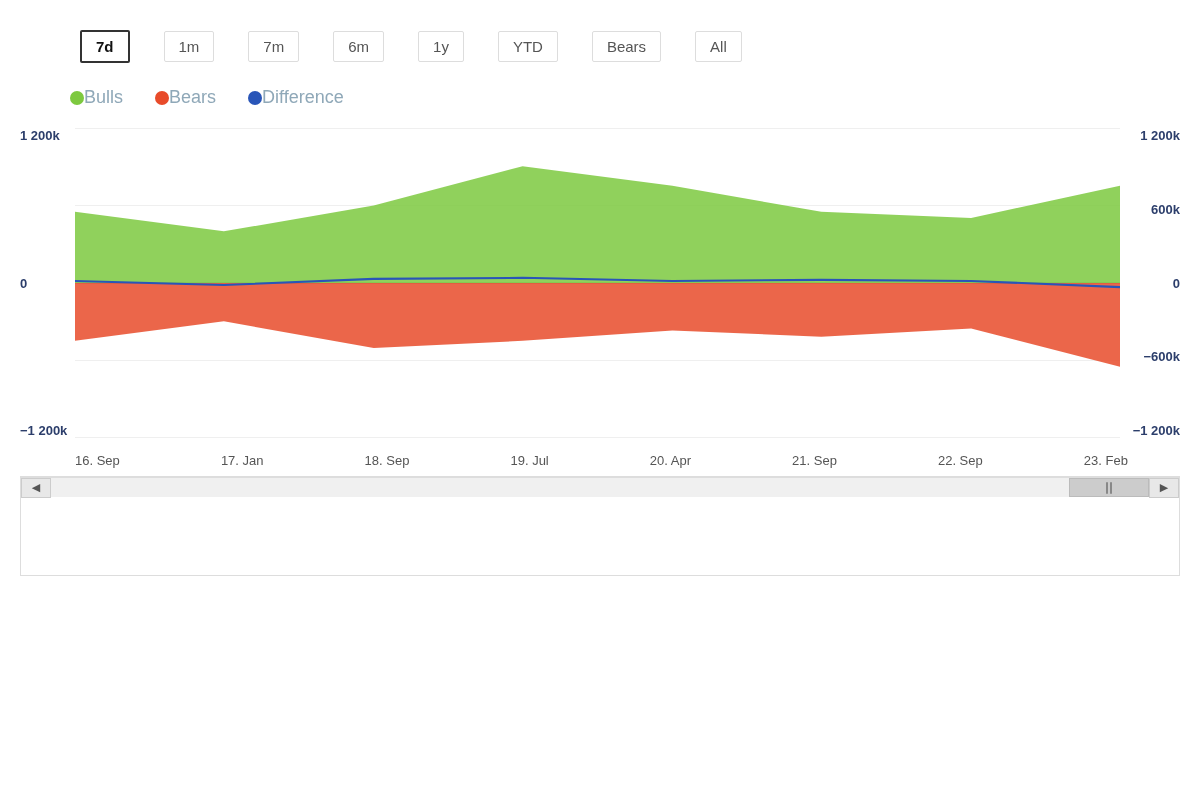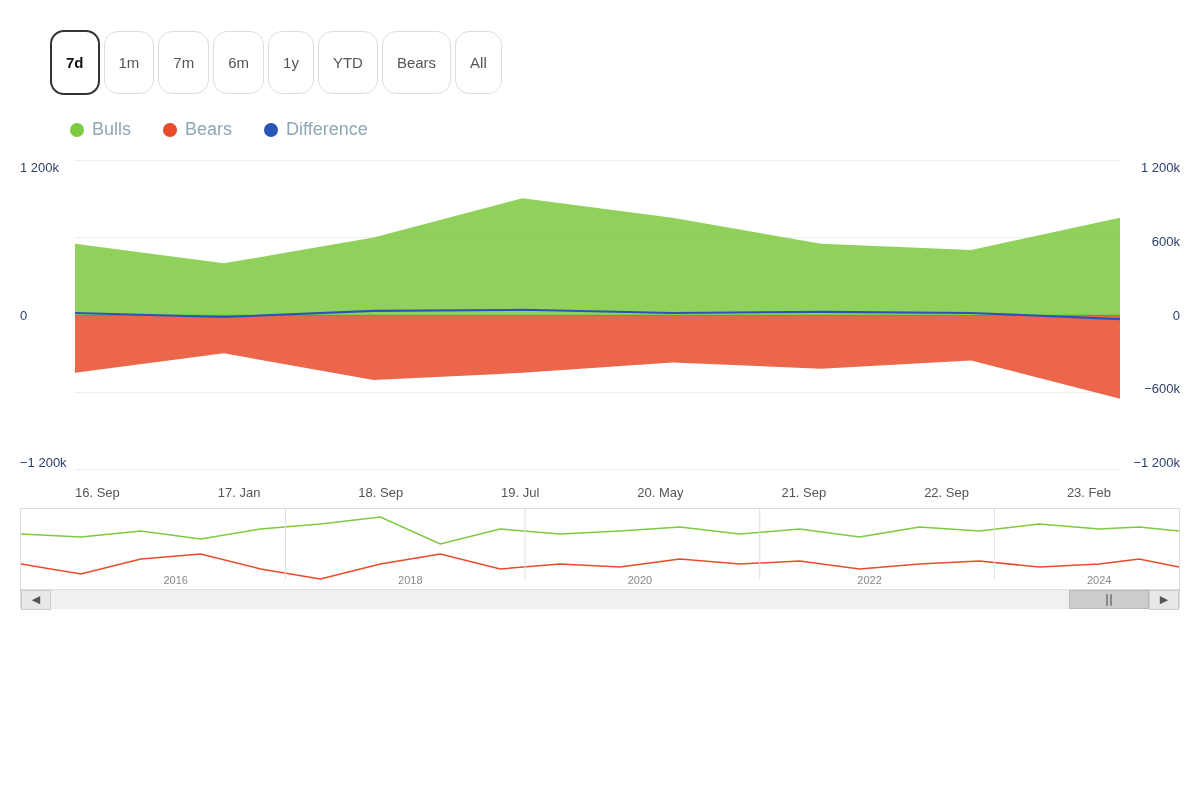--- a/index.html
+++ b/index.html
@@ -22,47 +22,47 @@
     .time-range-bar {
       display: flex;
       align-items: center;
       gap: 4px;
       padding: 10px 0 16px 30px;
     }
 
     .time-btn {
       border: 1px solid #ddd;
       background: #fff;
-      border-radius: 14px;
-      padding: 22px 14px;
+      border-radius: 2px;
+      padding: 6px 14px;
       font-size: 15px;
       cursor: pointer;
       color: #555;
       font-weight: 400;
+      margin-left: 30px;
     }
 
     .time-btn.active {
       font-weight: 700;
       border-color: #333;
       color: #111;
       border-width: 2px;
     }
 
     
     .legend {
       display: flex;
       align-items: center;
       gap: 32px;
       padding: 8px 0 20px 50px;
     }
 
     .legend-item {
       display: flex;
       align-items: center;
-      gap: 8px;
       font-size: 18px;
       color: #8fa8b8;
       font-weight: 400;
     }
 
     .legend-dot {
       width: 14px;
       height: 14px;
       border-radius: 50%;
     }
@@ -107,38 +107,38 @@
       flex-direction: column;
       justify-content: space-between;
       padding: 0 0 30px 0;
       text-align: right;
       pointer-events: none;
     }
 
     .y-label {
       font-size: 13px;
       color: #2c3e6b;
-      font-weight: 400;
+      font-weight: 700;
     }
 
     
     .chart-svg-container {
       position: absolute;
       left: 55px;
       right: 60px;
       top: 0;
       bottom: 30px;
     }
 
     
     .x-axis {
       position: absolute;
       bottom: 0;
       left: 55px;
-      right: 69px;
+      right: 52px;
       height: 28px;
       display: flex;
       justify-content: space-between;
       align-items: flex-end;
     }
 
     .x-label {
       font-size: 13px;
       color: #555;
     }
@@ -280,50 +280,30 @@
           <polyline points="0,148 151,152 303,146 454,145 606,148 757,147 909,148 1060,154" fill="none" stroke="#2955b8" stroke-width="2"></polyline>
 
         </svg>
       </div>
 
       <div class="x-axis">
         <span class="x-label">16. Sep</span>
         <span class="x-label">17. Jan</span>
         <span class="x-label">18. Sep</span>
         <span class="x-label">19. Jul</span>
-        <span class="x-label">20. May</span>
+        <span class="x-label">20. Apr</span>
         <span class="x-label">21. Sep</span>
         <span class="x-label">22. Sep</span>
         <span class="x-label">23. Feb</span>
       </div>
 
     </div>
   </div>
 
   <div class="mini-chart-container">
-    <div class="mini-svg-container">
-      <svg width="100%" height="100%" viewBox="0 0 1160 80" preserveAspectRatio="none">
-
-        <polyline points="0,25 60,28 120,22 180,30 240,20 300,15 360,8 420,35 480,20 540,25 600,22 660,18 720,25 780,20 840,28 900,18 960,22 1020,15 1080,20 1120,18 1160,22" fill="none" stroke="#7dc93f" stroke-width="1.5"></polyline>
-
-        <polyline points="0,55 60,65 120,50 180,45 240,60 300,70 360,55 420,45 480,60 540,55 600,58 660,50 720,55 780,52 840,60 900,55 960,52 1020,58 1080,55 1120,50 1160,58" fill="none" stroke="#e84b2a" stroke-width="1.5"></polyline>
-
-        <text x="155" y="75" font-size="11" fill="#888" text-anchor="middle">2016</text>
-        <text x="390" y="75" font-size="11" fill="#888" text-anchor="middle">2018</text>
-        <text x="620" y="75" font-size="11" fill="#888" text-anchor="middle">2020</text>
-        <text x="850" y="75" font-size="11" fill="#888" text-anchor="middle">2022</text>
-        <text x="1080" y="75" font-size="11" fill="#888" text-anchor="middle">2024</text>
-
-        <line x1="265" y1="0" x2="265" y2="70" stroke="#ddd" stroke-width="1"></line>
-        <line x1="505" y1="0" x2="505" y2="70" stroke="#ddd" stroke-width="1"></line>
-        <line x1="740" y1="0" x2="740" y2="70" stroke="#ddd" stroke-width="1"></line>
-        <line x1="975" y1="0" x2="975" y2="70" stroke="#ddd" stroke-width="1"></line>
-
-      </svg>
-    </div>
 
     <div class="navigator-bar">
       <div class="nav-arrow">◀</div>
       <div class="nav-track">
         <div class="nav-handle">
           <div class="nav-handle-grip">
             <div class="grip-line"></div>
             <div class="grip-line"></div>
           </div>
         </div>

